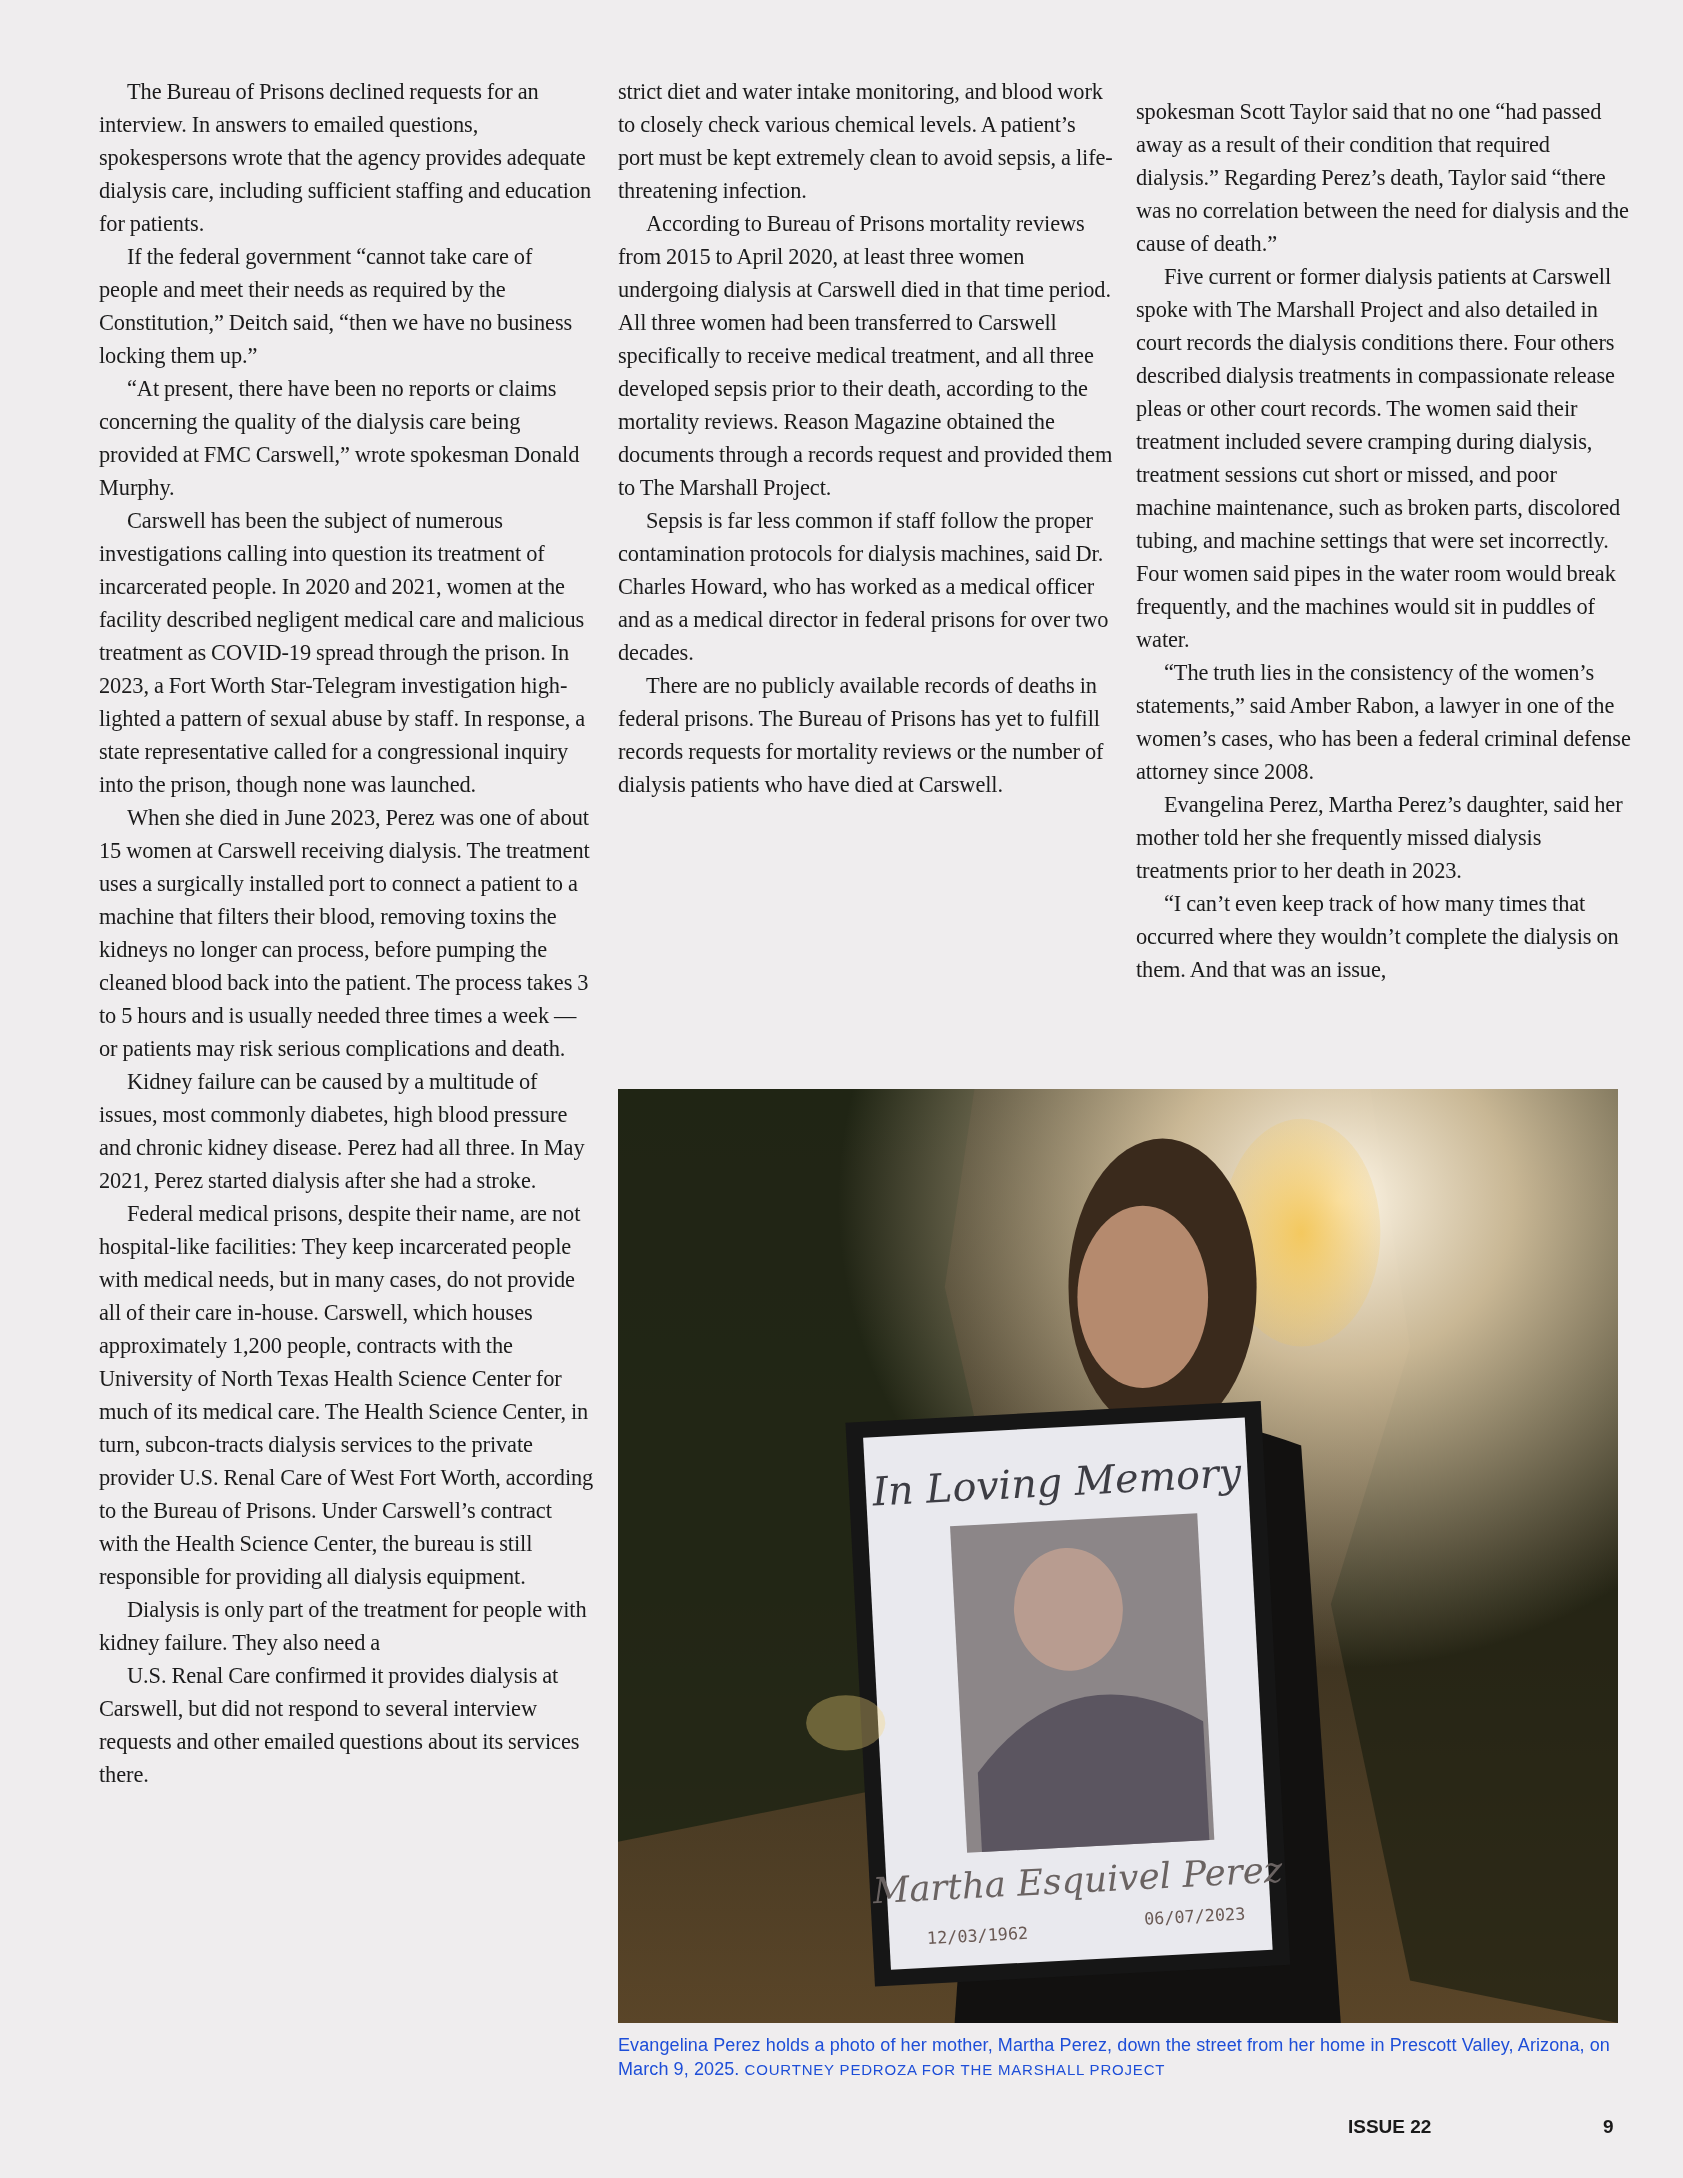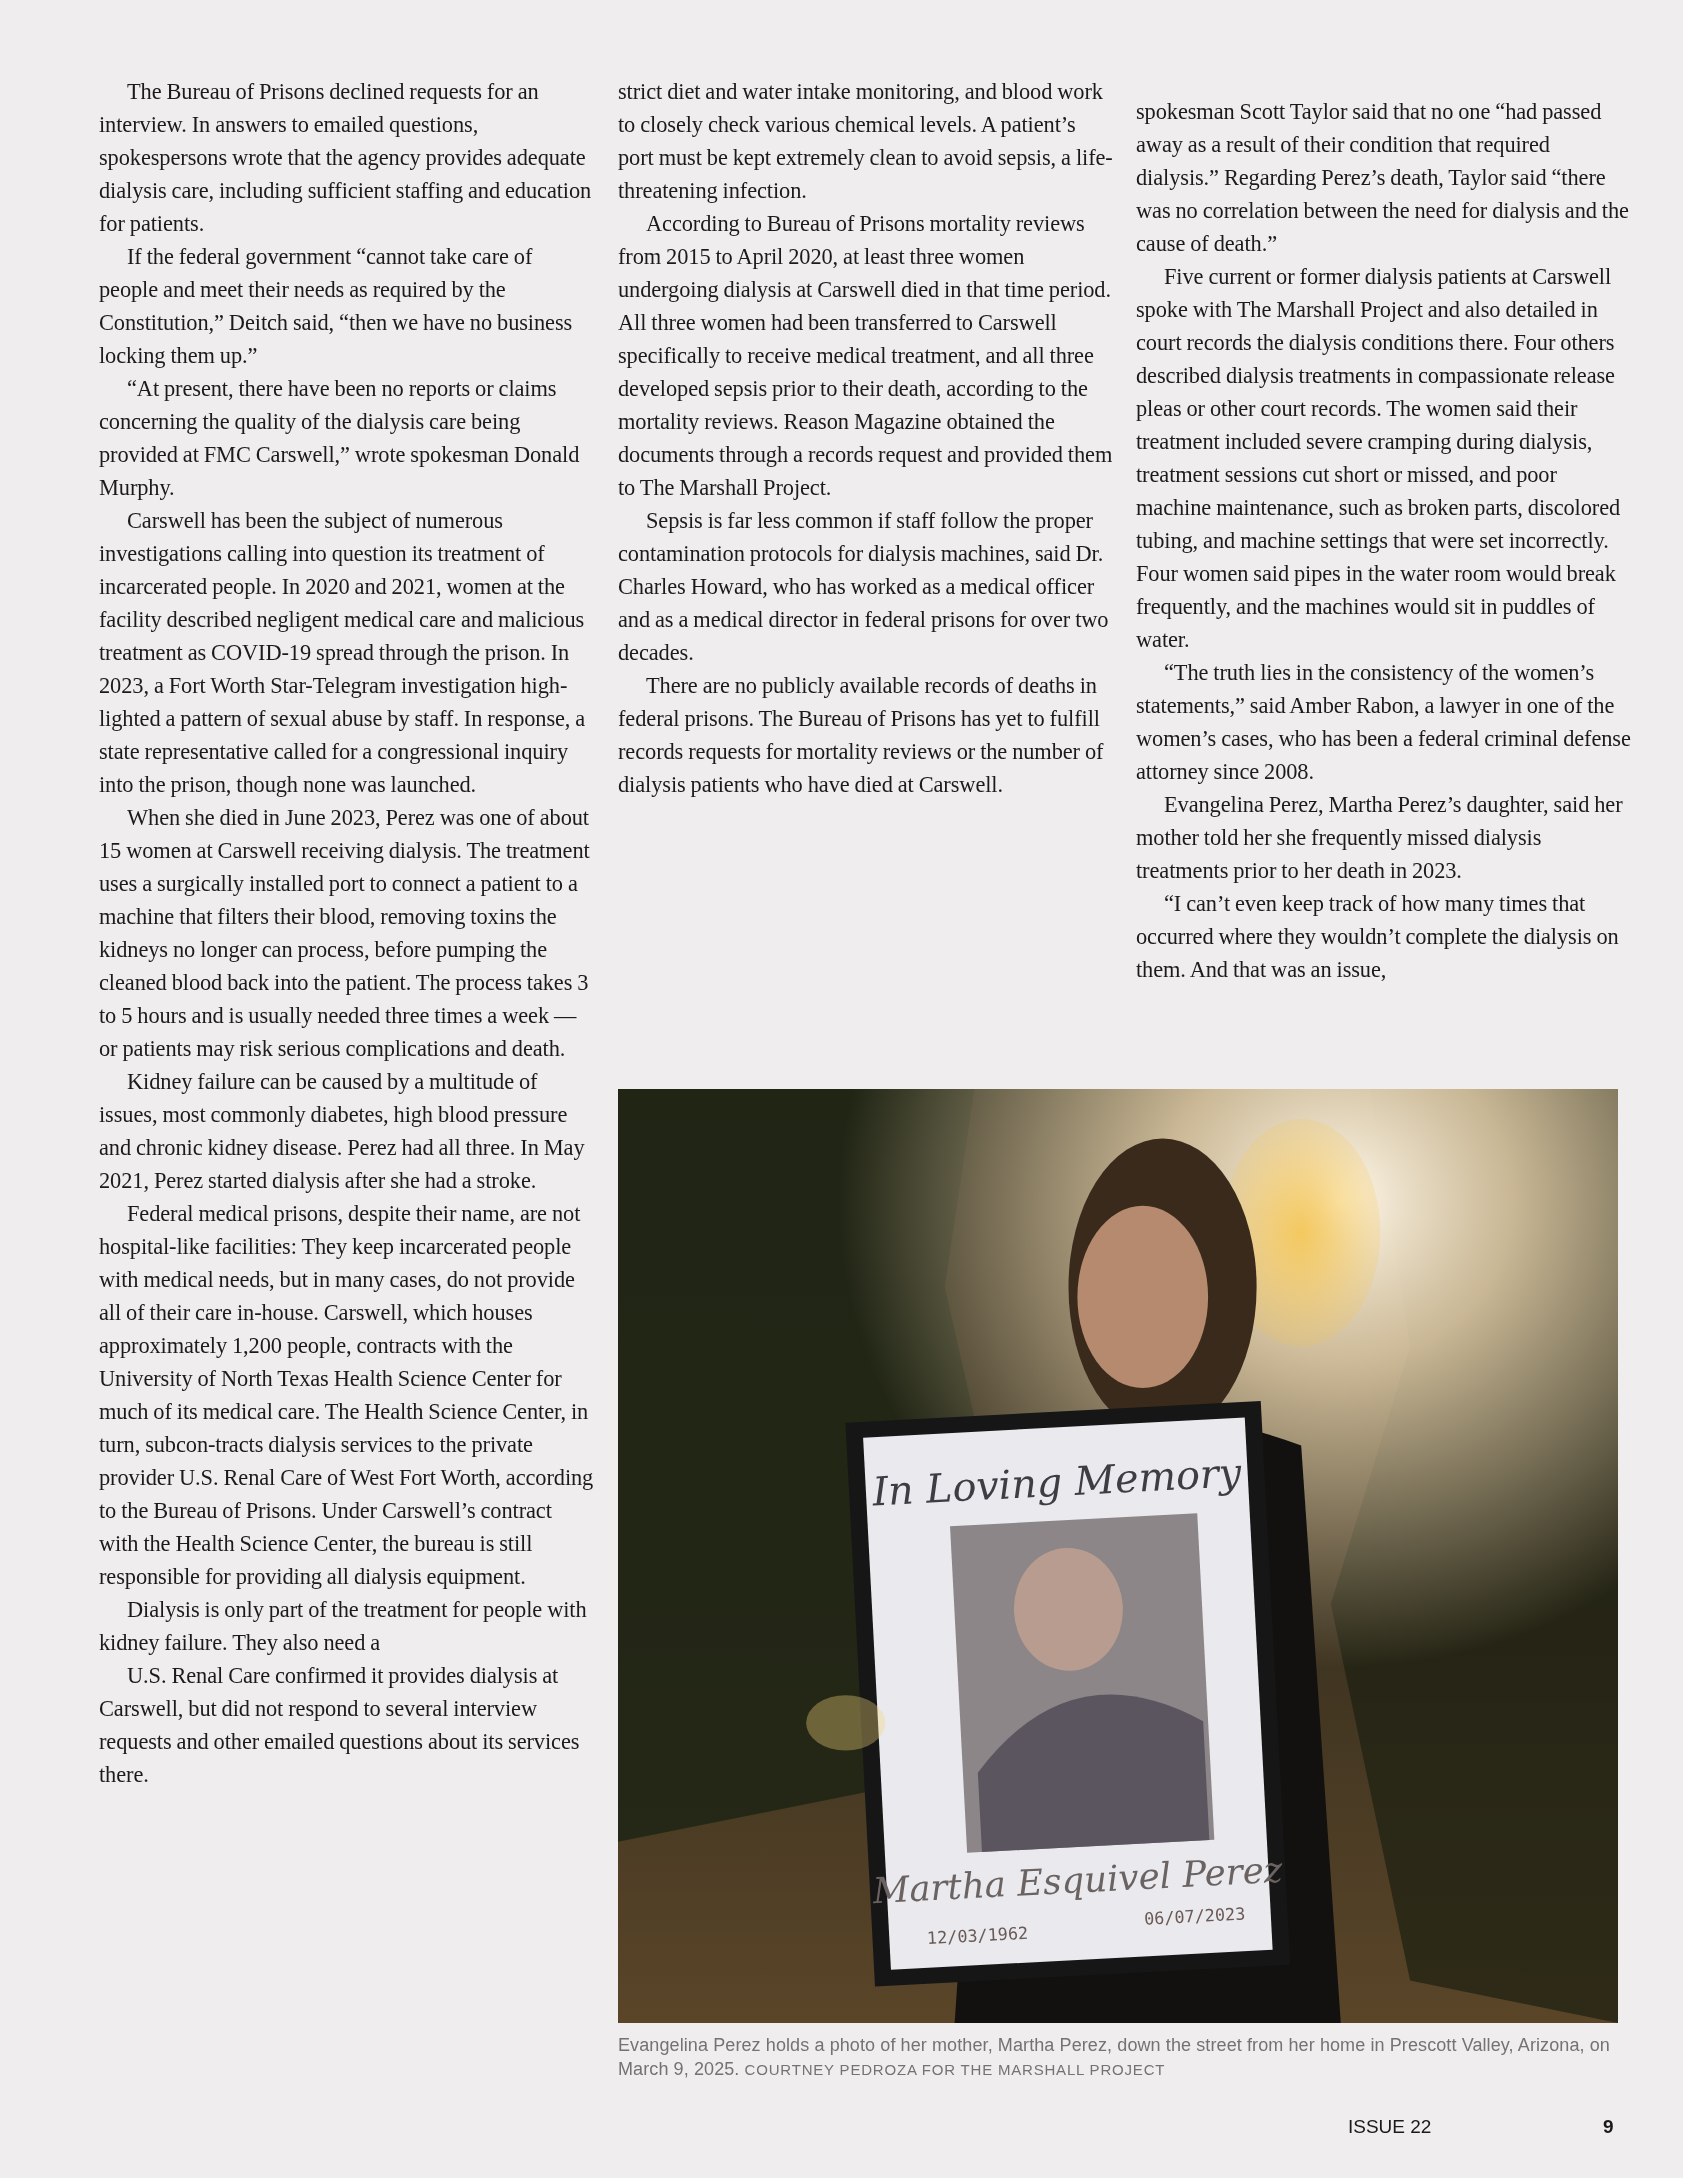--- a/index.html
+++ b/index.html
@@ -35,33 +35,33 @@
     }
     .photo svg { display: block; width: 100%; height: 100%; }
 
     .caption {
       position: absolute;
       left: 618px; top: 2033px;
       width: 1010px;
       font-family: "Liberation Sans", "DejaVu Sans", sans-serif;
       font-size: 18px;
       line-height: 24px;
-      color: #737373;
+      color: #1d4ed8;
       letter-spacing: 0.1px;
     }
     .caption .credit {
       font-size: 15px;
       text-transform: uppercase;
       letter-spacing: 0.8px;
     }
     .footer-issue {
       position: absolute;
       left: 1348px; top: 2116px;
       font-family: "Liberation Sans", "DejaVu Sans", sans-serif;
-      font-weight: normal;
+      font-weight: bold;
       font-size: 19px;
       color: #1a1a1a;
     }
     .footer-page {
       position: absolute;
       left: 1603px; top: 2116px;
       font-family: "Liberation Sans", "DejaVu Sans", sans-serif;
       font-weight: bold;
       font-size: 19px;
       color: #1a1a1a;

